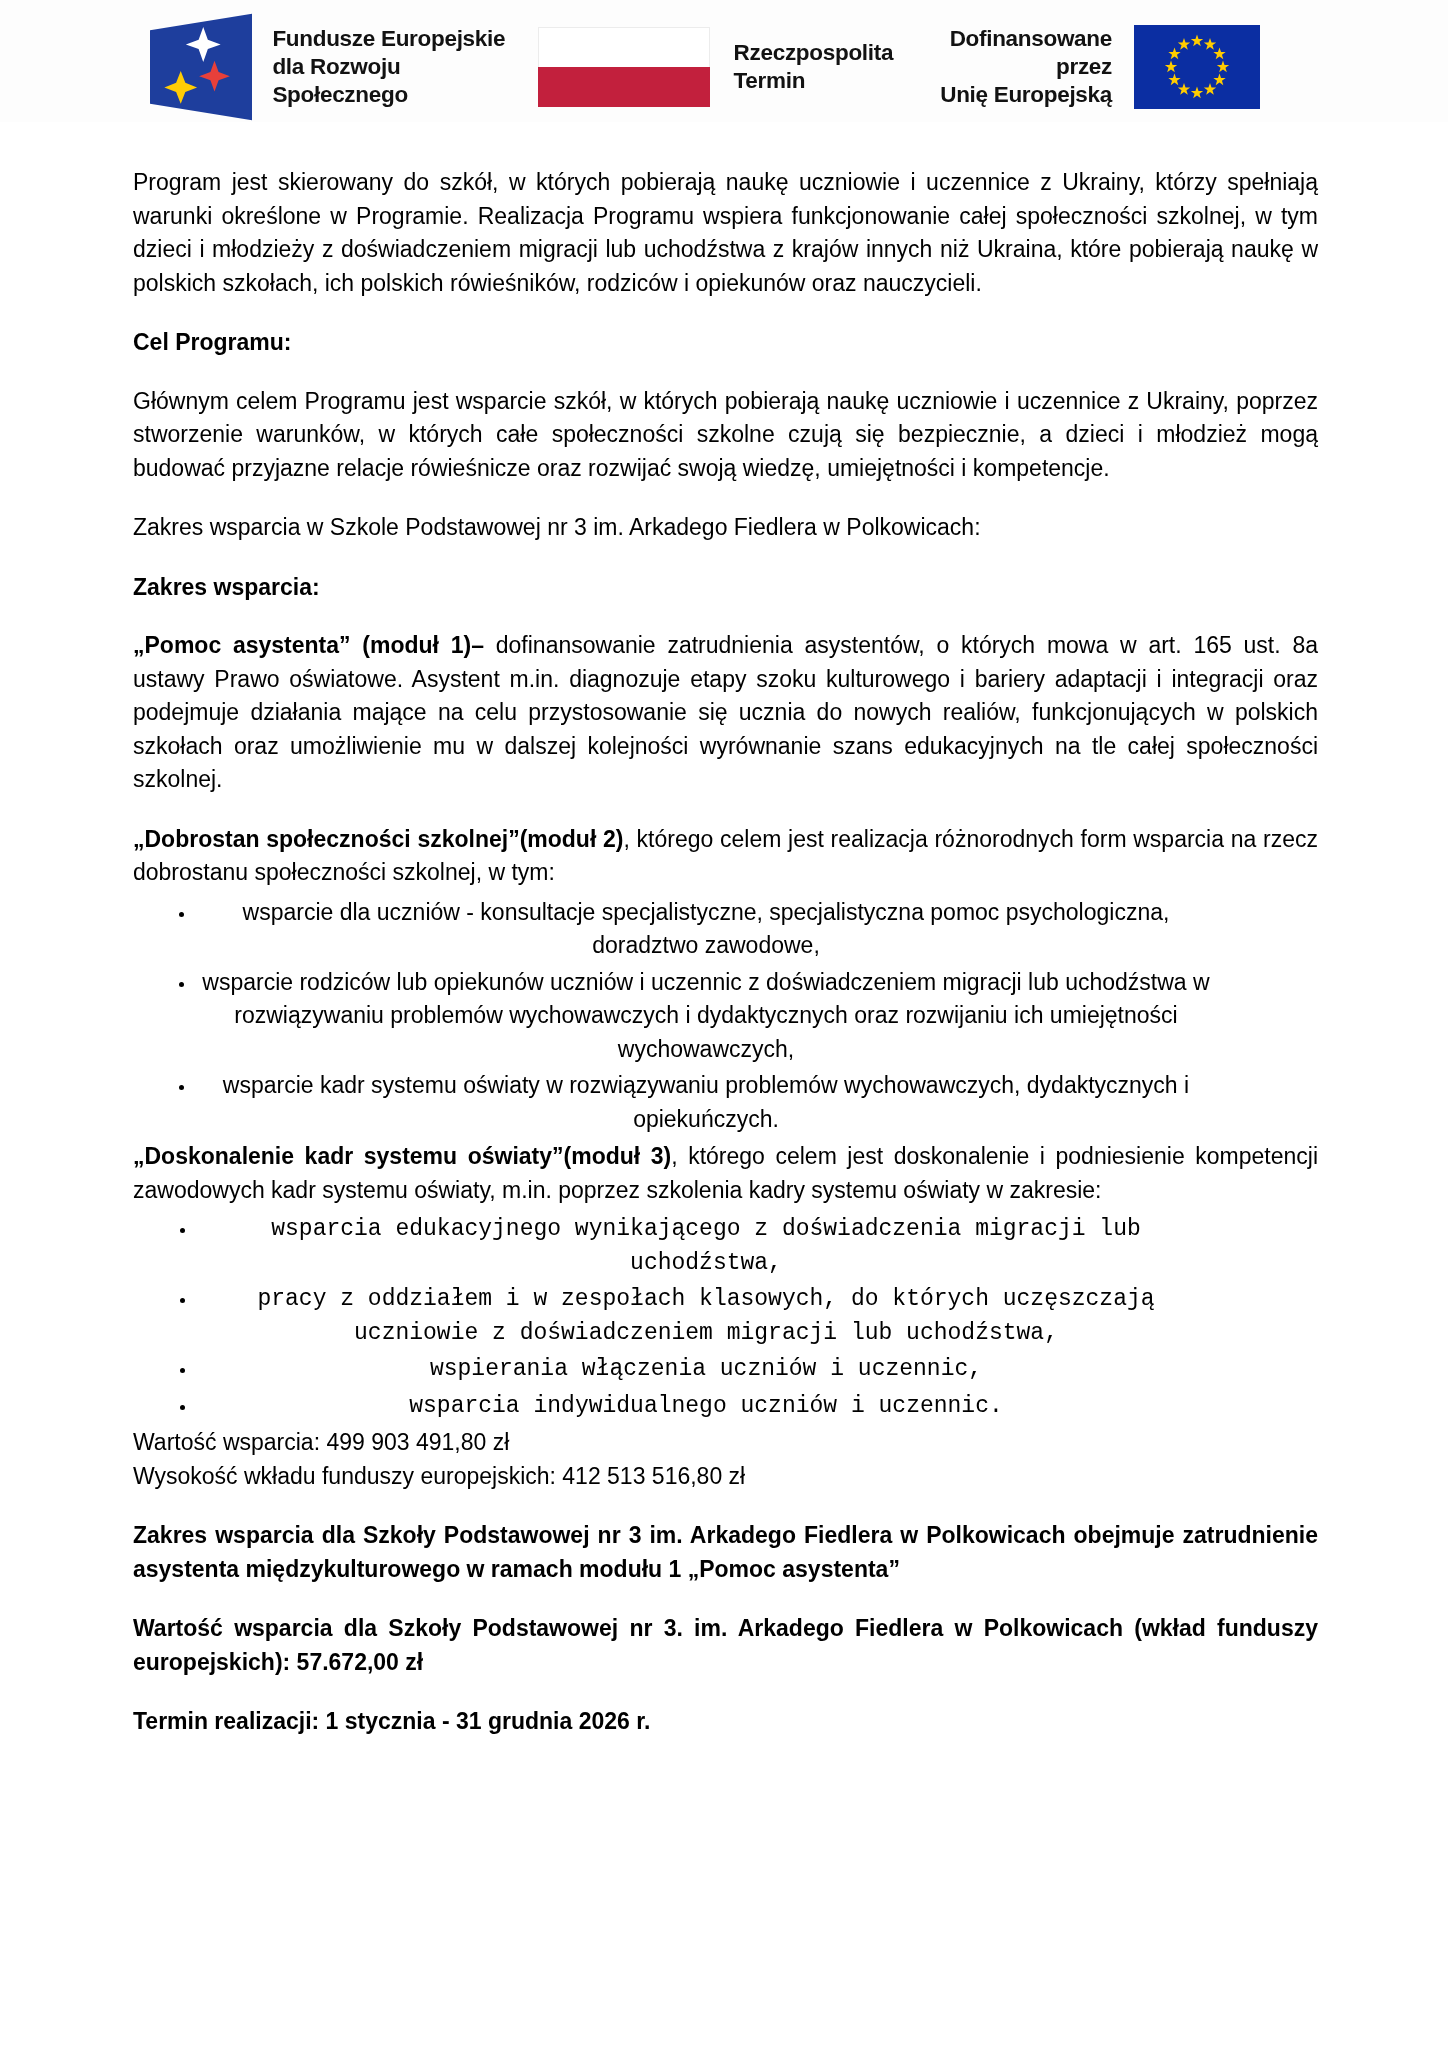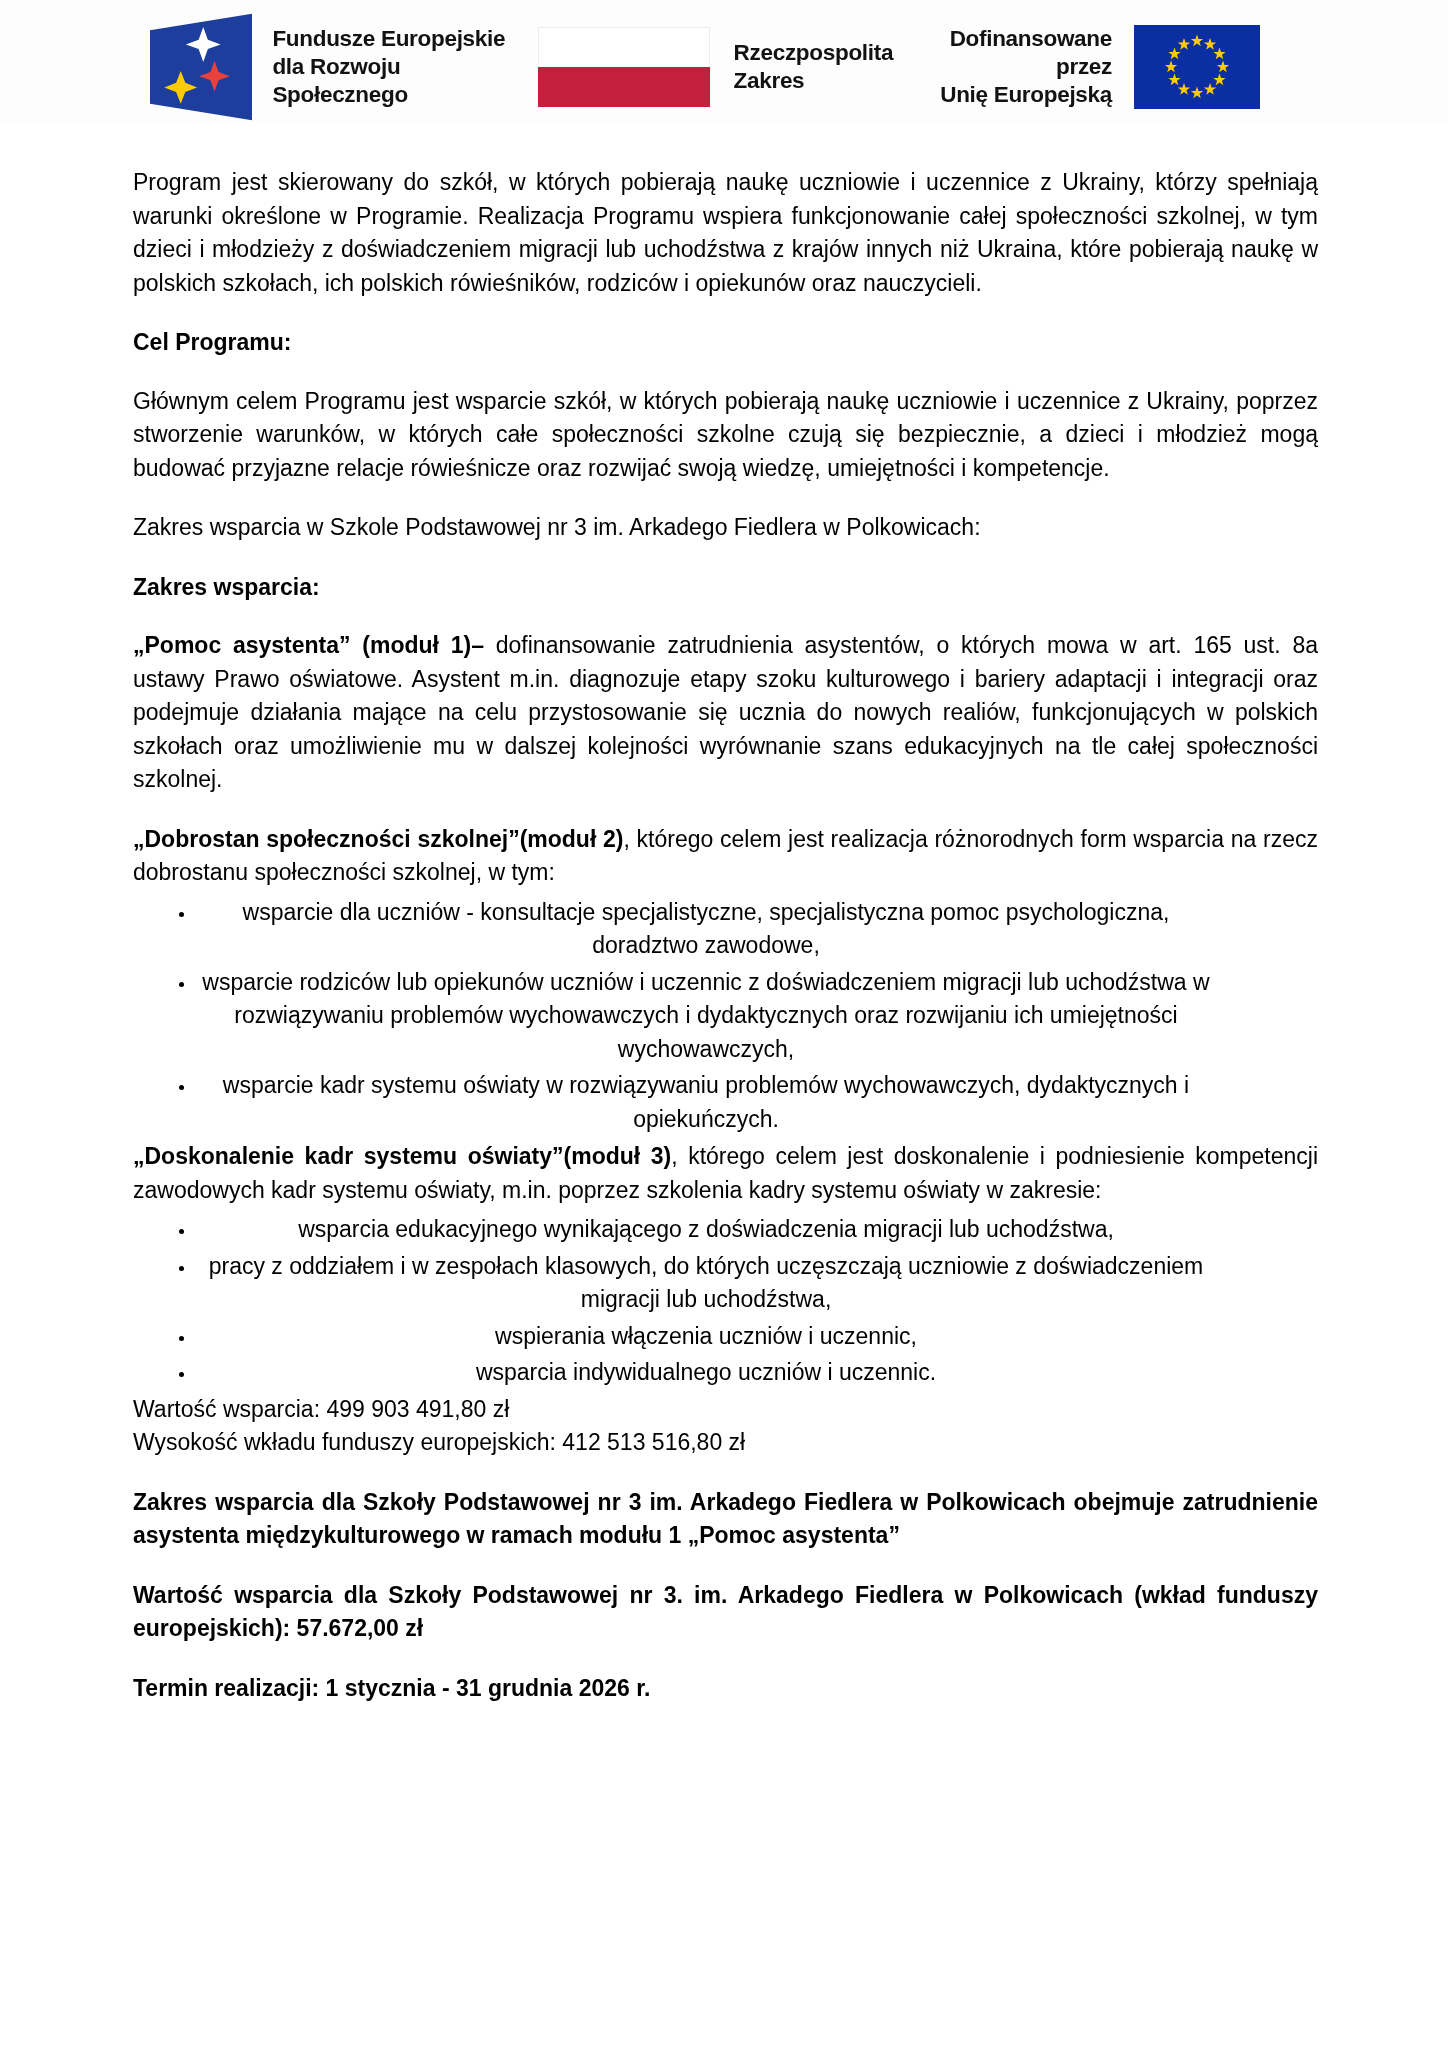--- a/index.html
+++ b/index.html
@@ -40,21 +40,21 @@
   .para.tight{margin-bottom:6px;}
   .para.no-gap{margin-bottom:0;}
   .heading{font-weight:bold;margin:0 0 25px 0;}
   .lead{font-weight:bold;}
   ul.bullets{
     margin:0 0 4px 0;padding:0 0 0 63px;list-style:disc;
     max-width:1020px;text-align:center;
   }
   ul.bullets li{margin:0 0 3px 0;}
   ul.bullets li::marker{font-size:17px;}
-  ul.bullets.last{margin-bottom:2px;}
+  ul.bullets.last{margin-bottom:2px;font-family:Liberation Mono, monospace;}
 </style>
 </head>
 <body>
 
 <div class="header">
 
   <div class="logo">
     <svg class="eu-funds-flag" width="104" height="108" viewBox="0 0 100 104">
       <polygon points="0,16 100,0 100,104 0,88" fill="#1e3e9d"></polygon>
       <polygon points="52,13 56.5,25.5 69,30 56.5,34.5 52,47 47.5,34.5 35,30 47.5,25.5" fill="#ffffff"></polygon>
@@ -67,21 +67,21 @@
     </div>
   </div>
 
   <div class="logo">
     <div class="pl-flag">
       <div class="pl-flag-white"></div>
       <div class="pl-flag-red"></div>
     </div>
     <div class="logo-text">
       <div>Rzeczpospolita</div>
-      <div>Zakres</div>
+      <div>Termin</div>
     </div>
   </div>
 
   <div class="logo">
     <div class="logo-text right">
       <div>Dofinansowane przez</div>
       <div>Unię Europejską</div>
     </div>
     <svg class="eu-flag" width="126" height="84" viewBox="0 0 126 84">
       <defs>

